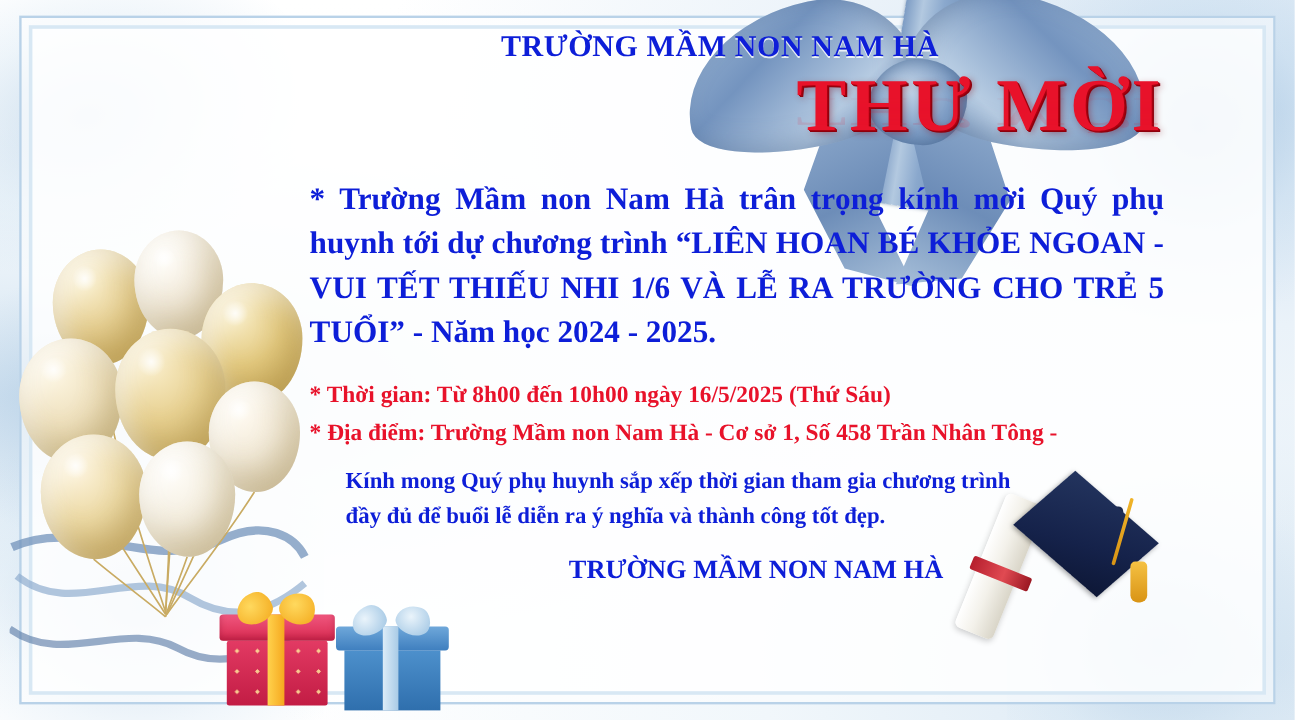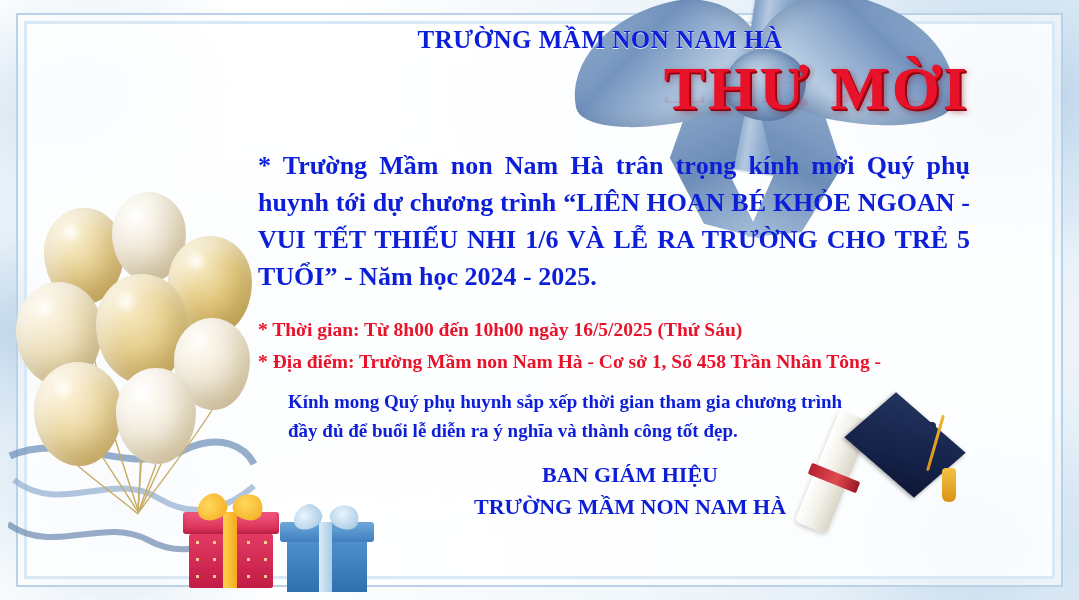--- a/index.html
+++ b/index.html
@@ -436,18 +436,17 @@
 
     <div class="detail-line">* Thời gian: Từ 8h00 đến 10h00 ngày 16/5/2025 (Thứ Sáu)</div>
 
     <div class="detail-line wrap2">* Địa điểm: Trường Mầm non Nam Hà - Cơ sở 1, Số 458 Trần Nhân Tông -</div>
 
     <div class="closing">Kính mong Quý phụ huynh sắp xếp thời gian tham gia chương trình</div>
     <div class="closing" style="margin-top:0">đầy đủ để buổi lễ diễn ra ý nghĩa và thành công tốt đẹp.</div>
 
 
     <div class="signature">
-      <div>BAN GIÁM HIỆU</div>
       <div>TRƯỜNG MẦM NON NAM HÀ</div>
     </div>
 
   </div>
 </div>
 
 </body></html>

